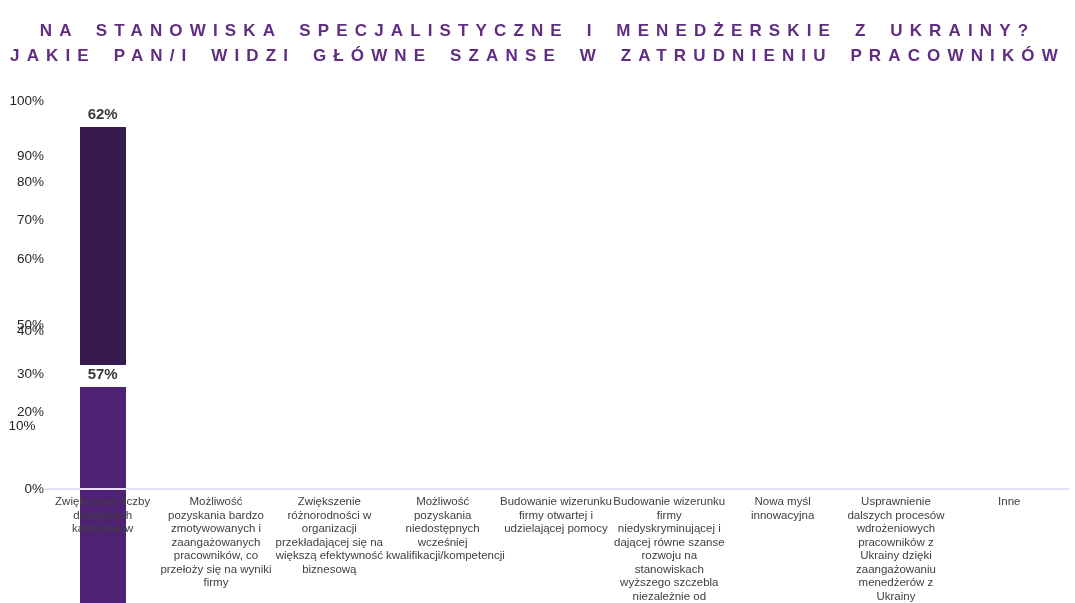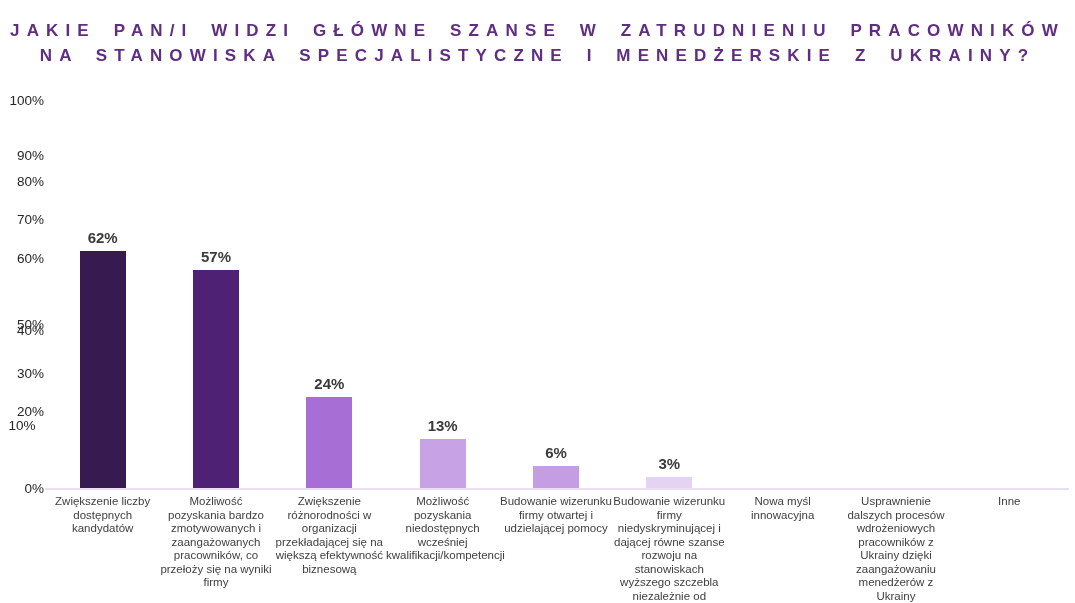--- a/index.html
+++ b/index.html
@@ -44,21 +44,21 @@
     color: #262626;
     line-height: 16px;
   }
   .plot {
     position: absolute;
     left: 46px;
     top: 105px;
     width: 1020px;
     height: 384px;
     display: flex;
-    flex-direction: row;
+    flex-direction: column;
     align-items: flex-start;
   }
   .bar-col {
     position: relative;
     width: 113.33px;
     height: 384px;
     display: flex;
     flex-direction: column;
     justify-content: flex-end;
     align-items: center;
@@ -97,22 +97,22 @@
     font-size: 11.5px;
     line-height: 13.5px;
     color: #404040;
   }
 </style>
 </head>
 <body>
 
 <div class="stage">
   <div class="title">
+    <div>NA STANOWISKA SPECJALISTYCZNE I MENEDŻERSKIE Z UKRAINY?</div>
     <div>JAKIE PAN/I WIDZI GŁÓWNE SZANSE W ZATRUDNIENIU PRACOWNIKÓW</div>
-    <div>NA STANOWISKA SPECJALISTYCZNE I MENEDŻERSKIE Z UKRAINY?</div>
   </div>
 
   <div class="y-axis" id="y-axis">
       <div class="y-tick" style="top: 481px;">0%</div>
       <div class="y-tick" style="top: 418px; text-align: center;">10%</div>
       <div class="y-tick" style="top: 404.2px;">20%</div>
       <div class="y-tick" style="top: 365.8px;">30%</div>
       <div class="y-tick" style="top: 323px; padding-left: 36px;">40%</div>
       <div class="y-tick" style="top: 289px; margin-top: 28px;">50%</div>
       <div class="y-tick" style="top: 250.6px;">60%</div>

